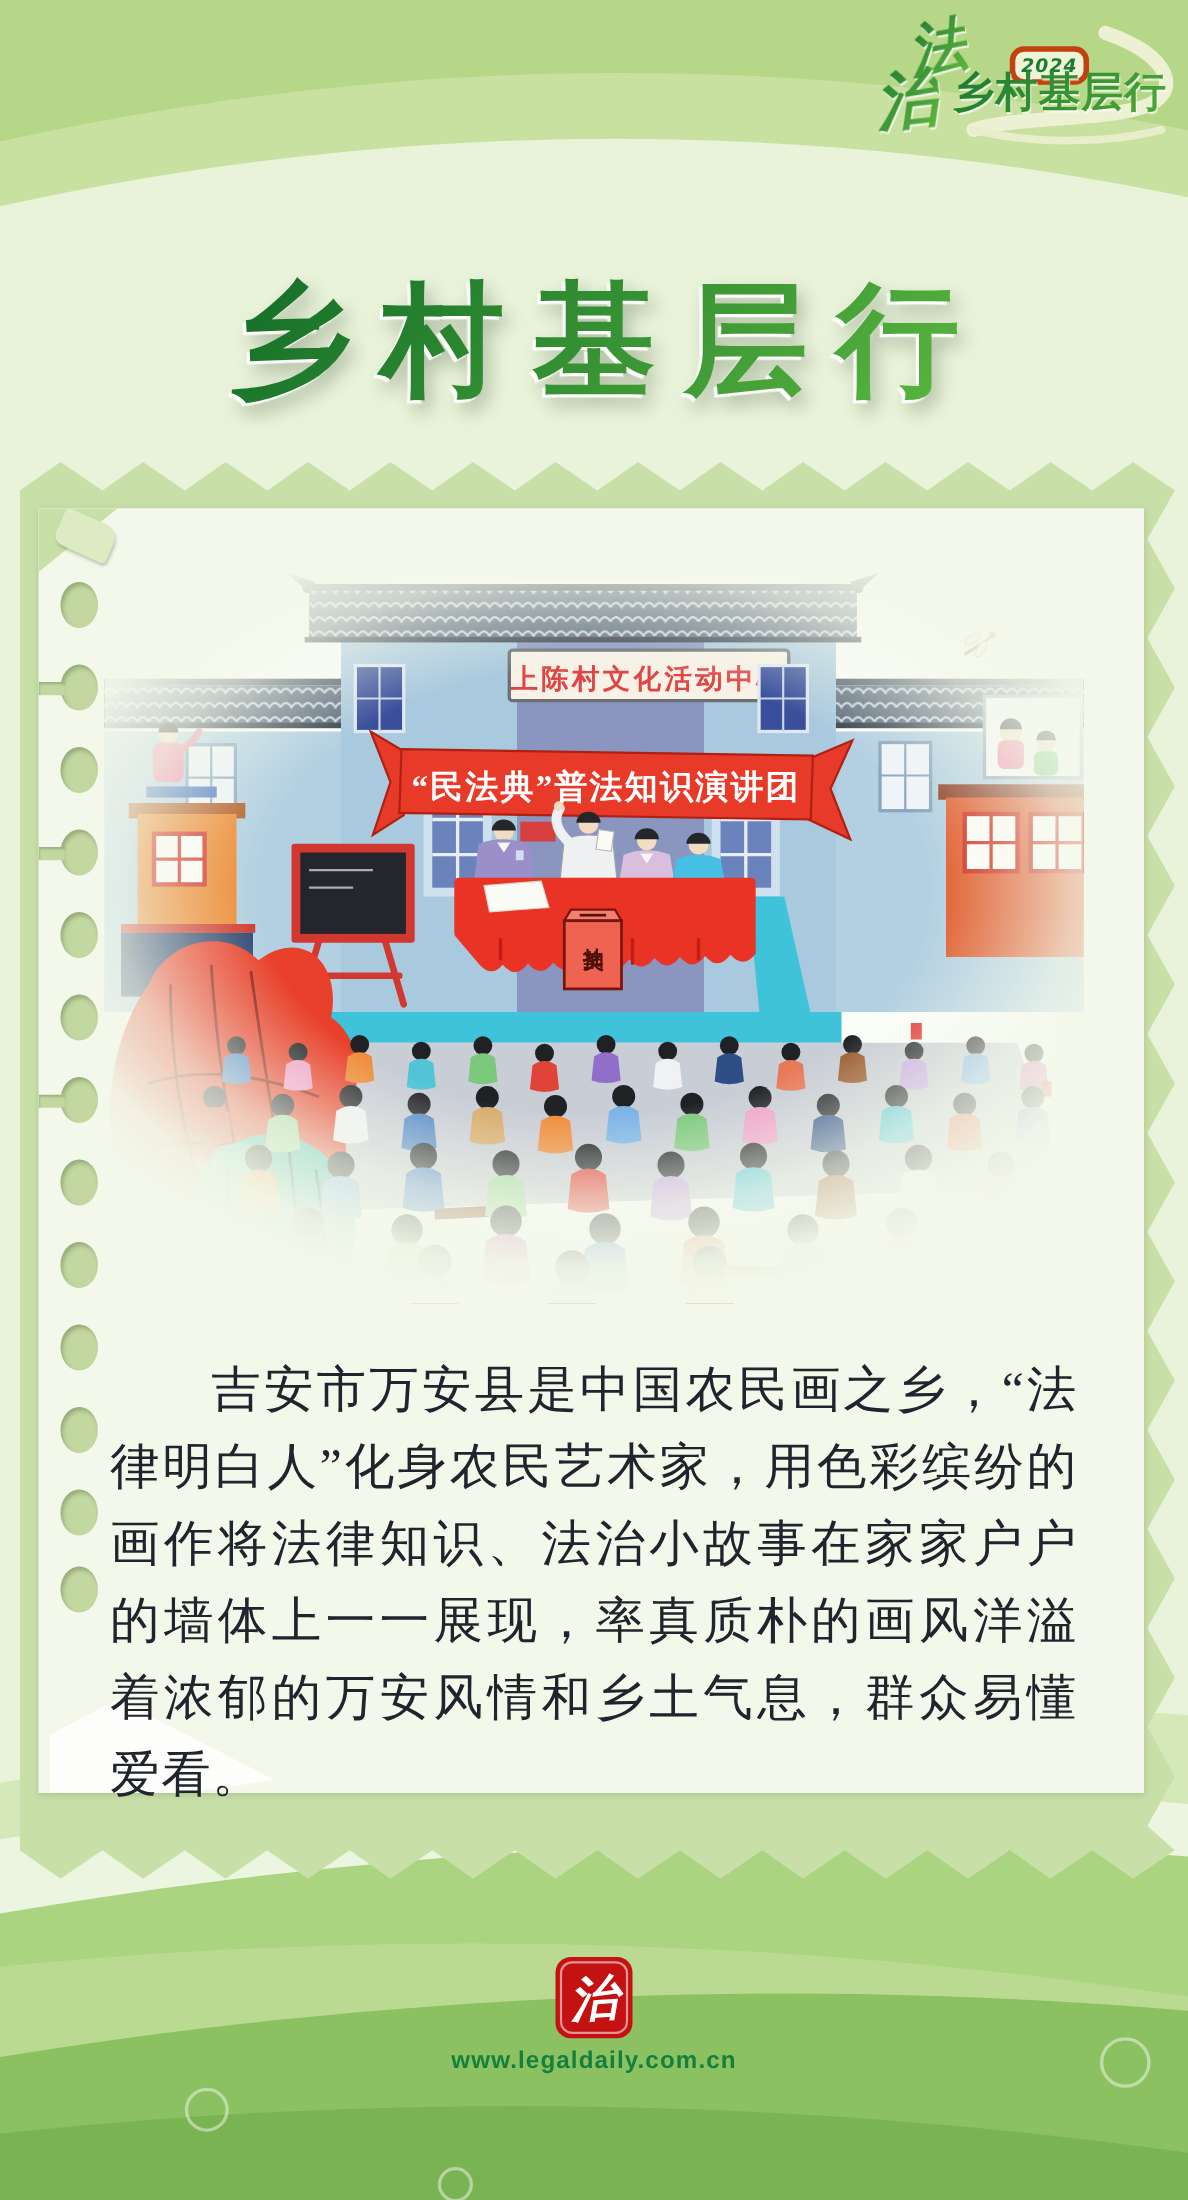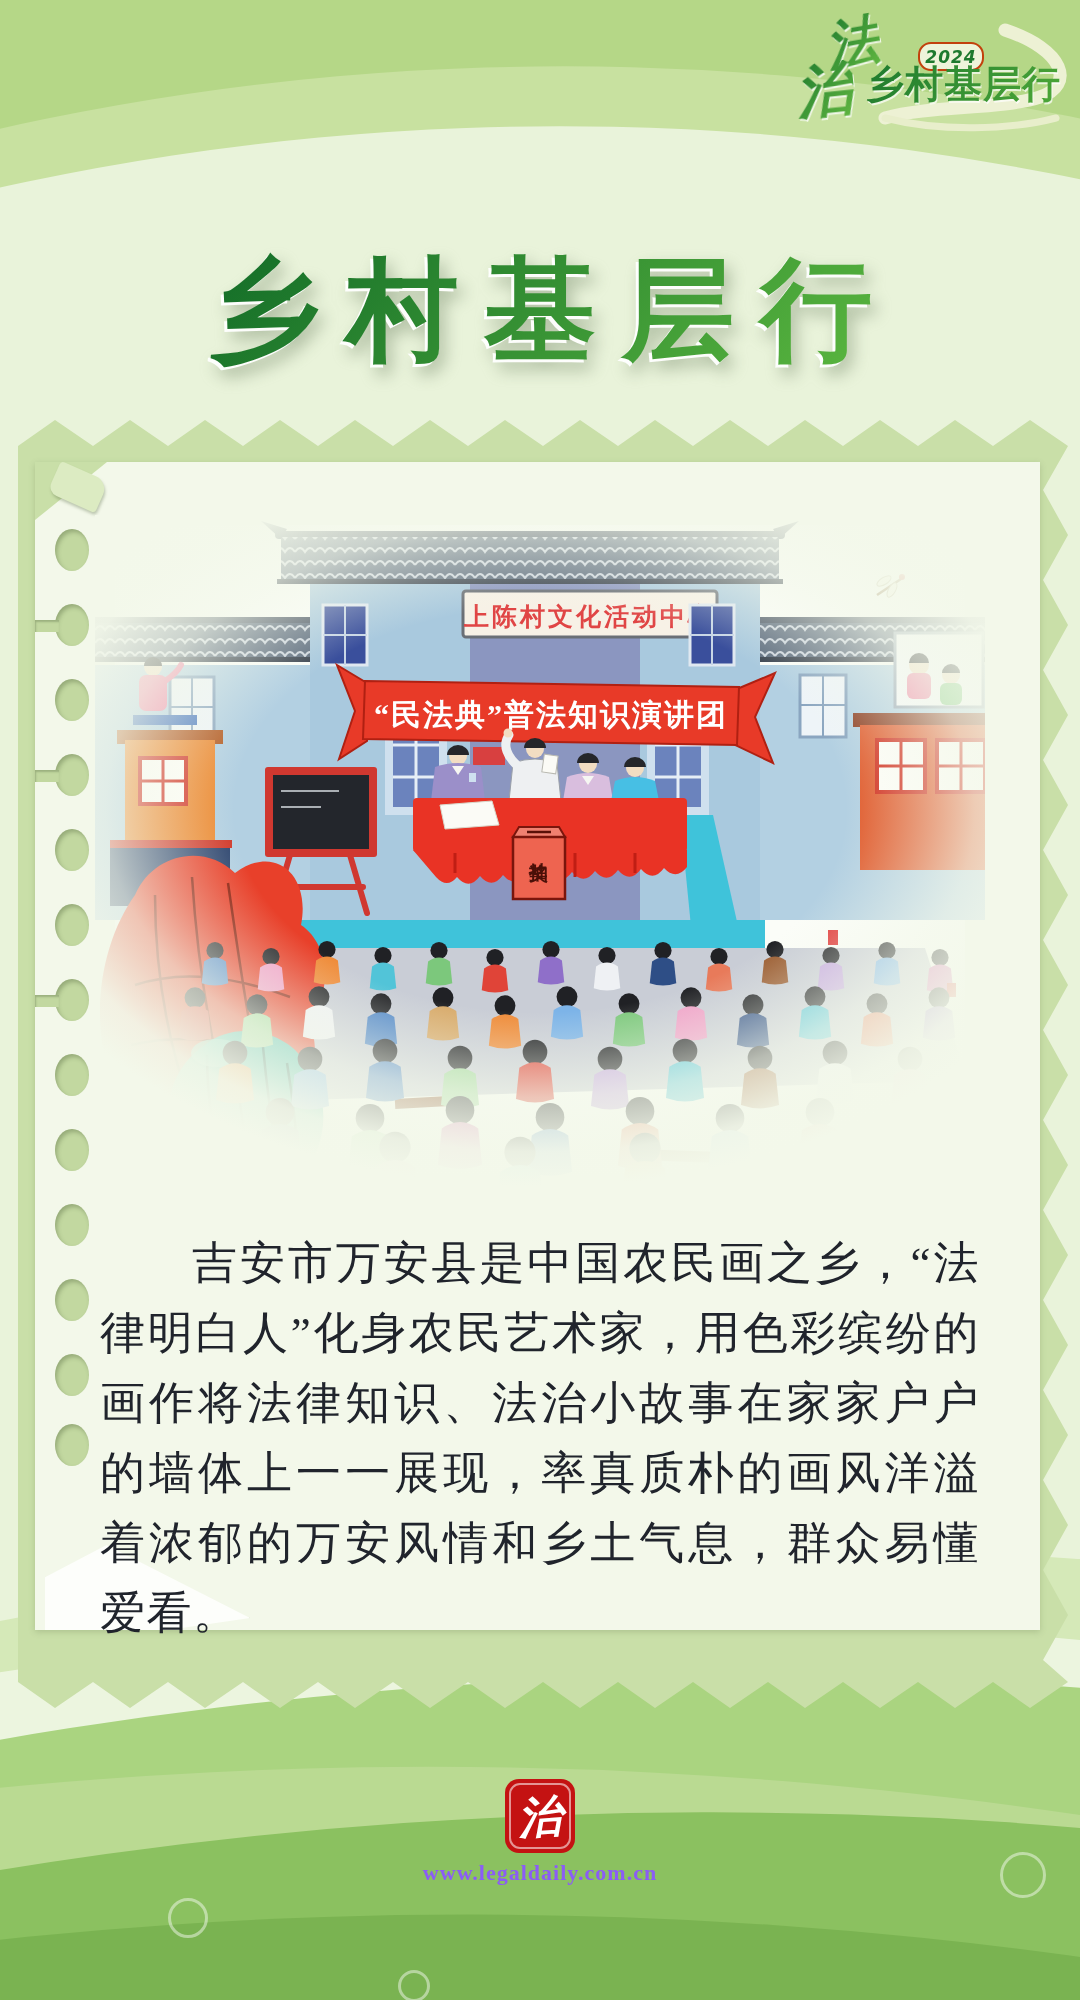--- a/index.html
+++ b/index.html
@@ -22,21 +22,21 @@
   .bubble{border:3px solid rgba(255,255,255,.45);border-radius:50%;}
 
   
   .brandchar{font-weight:900;font-style:italic;
     background:linear-gradient(135deg,#1d7a2e,#63b941);
     -webkit-background-clip:text;background-clip:text;color:transparent;
     filter:drop-shadow(1px 2px 0 rgba(255,255,255,.8));line-height:1;}
   #brand-fa{left:826px;top:16px;font-size:54px;transform:rotate(-10deg);}
   #brand-zhi{left:796px;top:62px;font-size:58px;transform:rotate(-6deg);}
   #year-badge{left:918px;top:42px;width:62px;height:25px;border-radius:13px;
-    background:#eef4da;border:2px solid #c2410c;display:flex;align-items:center;justify-content:center;
+    background:#eef4da;border:5px solid #c2410c;display:flex;align-items:center;justify-content:center;
     font-family:"DejaVu Sans","Liberation Sans",sans-serif;font-weight:bold;font-style:italic;
     font-size:17px;color:#1d7a2e;letter-spacing:1px;}
   #brand-subtitle{left:866px;top:64px;font-size:38px;font-weight:900;line-height:1.1;
     background:linear-gradient(135deg,#1d7a2e,#4ea838);
     -webkit-background-clip:text;background-clip:text;color:transparent;
     letter-spacing:1px;filter:drop-shadow(1px 2px 0 rgba(255,255,255,.7));}
 
   
   #poster-title{left:0;top:246px;width:1080px;text-align:center;
     font-size:112px;font-weight:900;letter-spacing:26px;padding-left:26px;box-sizing:border-box;
@@ -72,22 +72,22 @@
   
   #article-body{left:100px;top:1228px;width:880px;font-size:45px;line-height:70px;
     color:#20242c;font-weight:400;letter-spacing:1.5px;text-align:justify;text-indent:92px;}
 
   
   #site-logo{left:0;top:1778px;width:1080px;text-align:center;}
   .logo-row{display:flex;align-items:center;justify-content:center;gap:16px;}
   #seal{width:72px;height:76px;}
   #site-name{font-size:64px;font-weight:900;font-style:italic;color:#c41212;
     letter-spacing:10px;line-height:1;filter:drop-shadow(1px 1px 0 rgba(255,255,255,.6));}
-  #site-url{margin-top:6px;font-size:22px;font-weight:bold;color:#8b5cf6;letter-spacing:1px;
-    font-family:Liberation Serif, serif;}
+  #site-url{margin-top:6px;font-size:22px;font-weight:bold;color:#15803d;letter-spacing:1px;
+    font-family:Liberation Sans, sans-serif;}
 </style>
 </head>
 <body>
 
 <div id="canvas">
 
   <div class="abs band-top"></div>
   <div class="abs band-arc band2"></div>
   <div class="abs band-arc band3"></div>
   <div class="abs wave w1"></div>

